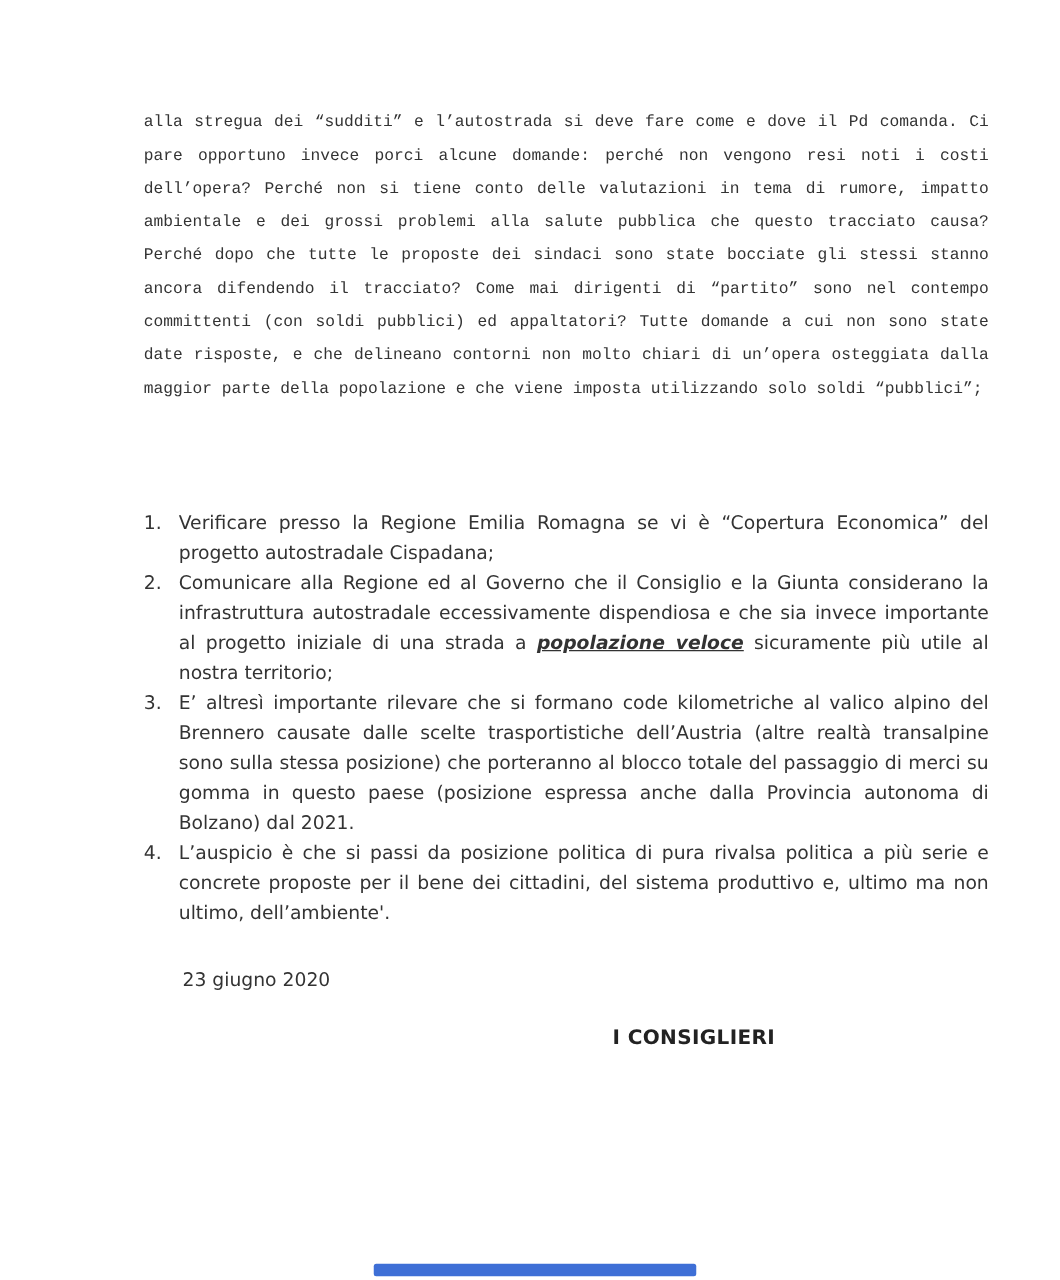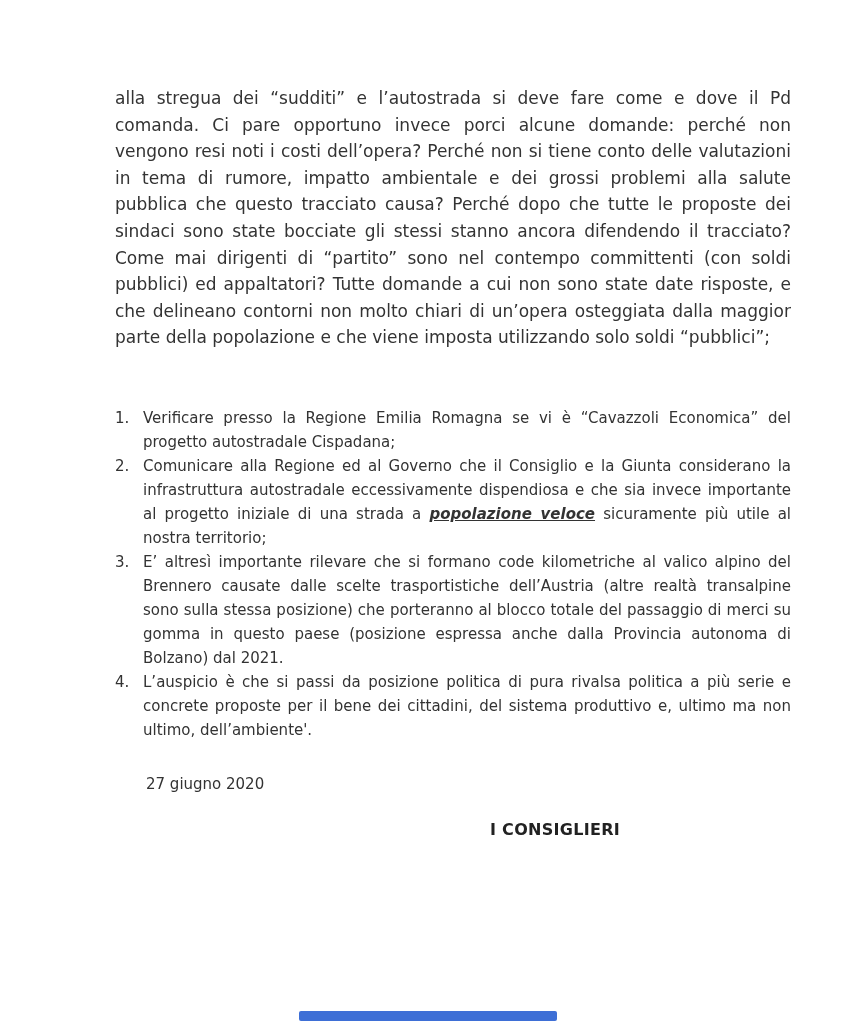--- a/index.html
+++ b/index.html
@@ -11,23 +11,24 @@
     background: #ffffff;
     font-family: "DejaVu Sans", "Liberation Sans", sans-serif;
     color: #333333;
     overflow: hidden;
   }
   .intro {
     position: absolute;
     left: 115px;
     top: 85px;
     width: 676px;
-    font-size: 17px;
+    font-size: 13px;
     line-height: 26.6px;
     text-align: justify;
+    font-family: Liberation Mono, monospace;
   }
   .commit-heading {
     position: absolute;
     left: 90px;
     top: 373px;
     font-size: 15.5px;
     font-weight: bold;
     color: #222222;
   }
   .commit-list {
@@ -89,36 +90,36 @@
 <body>
 
 <div class="page">
 
   <p class="intro">alla stregua dei “sudditi” e l’autostrada si deve fare come e dove il Pd comanda. Ci pare opportuno invece porci alcune domande: perché non vengono resi noti i costi dell’opera? Perché non si tiene conto delle valutazioni in tema di rumore, impatto ambientale e dei grossi problemi alla salute pubblica che questo tracciato causa? Perché dopo che tutte le proposte dei sindaci sono state bocciate gli stessi stanno ancora difendendo il tracciato? Come mai dirigenti di “partito” sono nel contempo committenti (con soldi pubblici) ed appaltatori? Tutte domande a cui non sono state date risposte, e che delineano contorni non molto chiari di un’opera osteggiata dalla maggior parte della popolazione e che viene imposta utilizzando solo soldi “pubblici”;</p>
 
 
   <ol class="commit-list">
     <li>
       <span class="num">1.</span>
-      <span class="li-text"><span>Verificare presso la Regione Emilia Romagna se vi è “Cavazzoli Economica” del progetto autostradale Cispadana;</span><span class="em-phrase"></span><span></span></span>
+      <span class="li-text"><span>Verificare presso la Regione Emilia Romagna se vi è “Copertura Economica” del progetto autostradale Cispadana;</span><span class="em-phrase"></span><span></span></span>
     </li>
     <li>
       <span class="num">2.</span>
       <span class="li-text"><span>Comunicare alla Regione ed al Governo che il Consiglio e la Giunta considerano la infrastruttura autostradale eccessivamente dispendiosa e che sia invece importante al progetto iniziale di una strada a </span><span class="em-phrase">popolazione veloce</span><span> sicuramente più utile al nostra territorio;</span></span>
     </li>
     <li>
       <span class="num">3.</span>
       <span class="li-text"><span>E’ altresì importante rilevare che si formano code kilometriche al valico alpino del Brennero causate dalle scelte trasportistiche dell’Austria (altre realtà transalpine sono sulla stessa posizione) che porteranno al blocco totale del passaggio di merci su gomma in questo paese (posizione espressa anche dalla Provincia autonoma di Bolzano) dal 2021.</span><span class="em-phrase"></span><span></span></span>
     </li>
     <li>
       <span class="num">4.</span>
       <span class="li-text"><span>L’auspicio è che si passi da posizione politica di pura rivalsa politica a più serie e concrete proposte per il bene dei cittadini, del sistema produttivo e, ultimo ma non ultimo, dell’ambiente'.</span><span class="em-phrase"></span><span></span></span>
     </li>
   </ol>
 
-  <p class="doc-date">27 giugno 2020</p>
+  <p class="doc-date">23 giugno 2020</p>
 
   <h3 class="sign-heading">I CONSIGLIERI</h3>
 
 
   <div class="scrollbar-thumb"></div>
 
 </div>
 
 </body></html>

